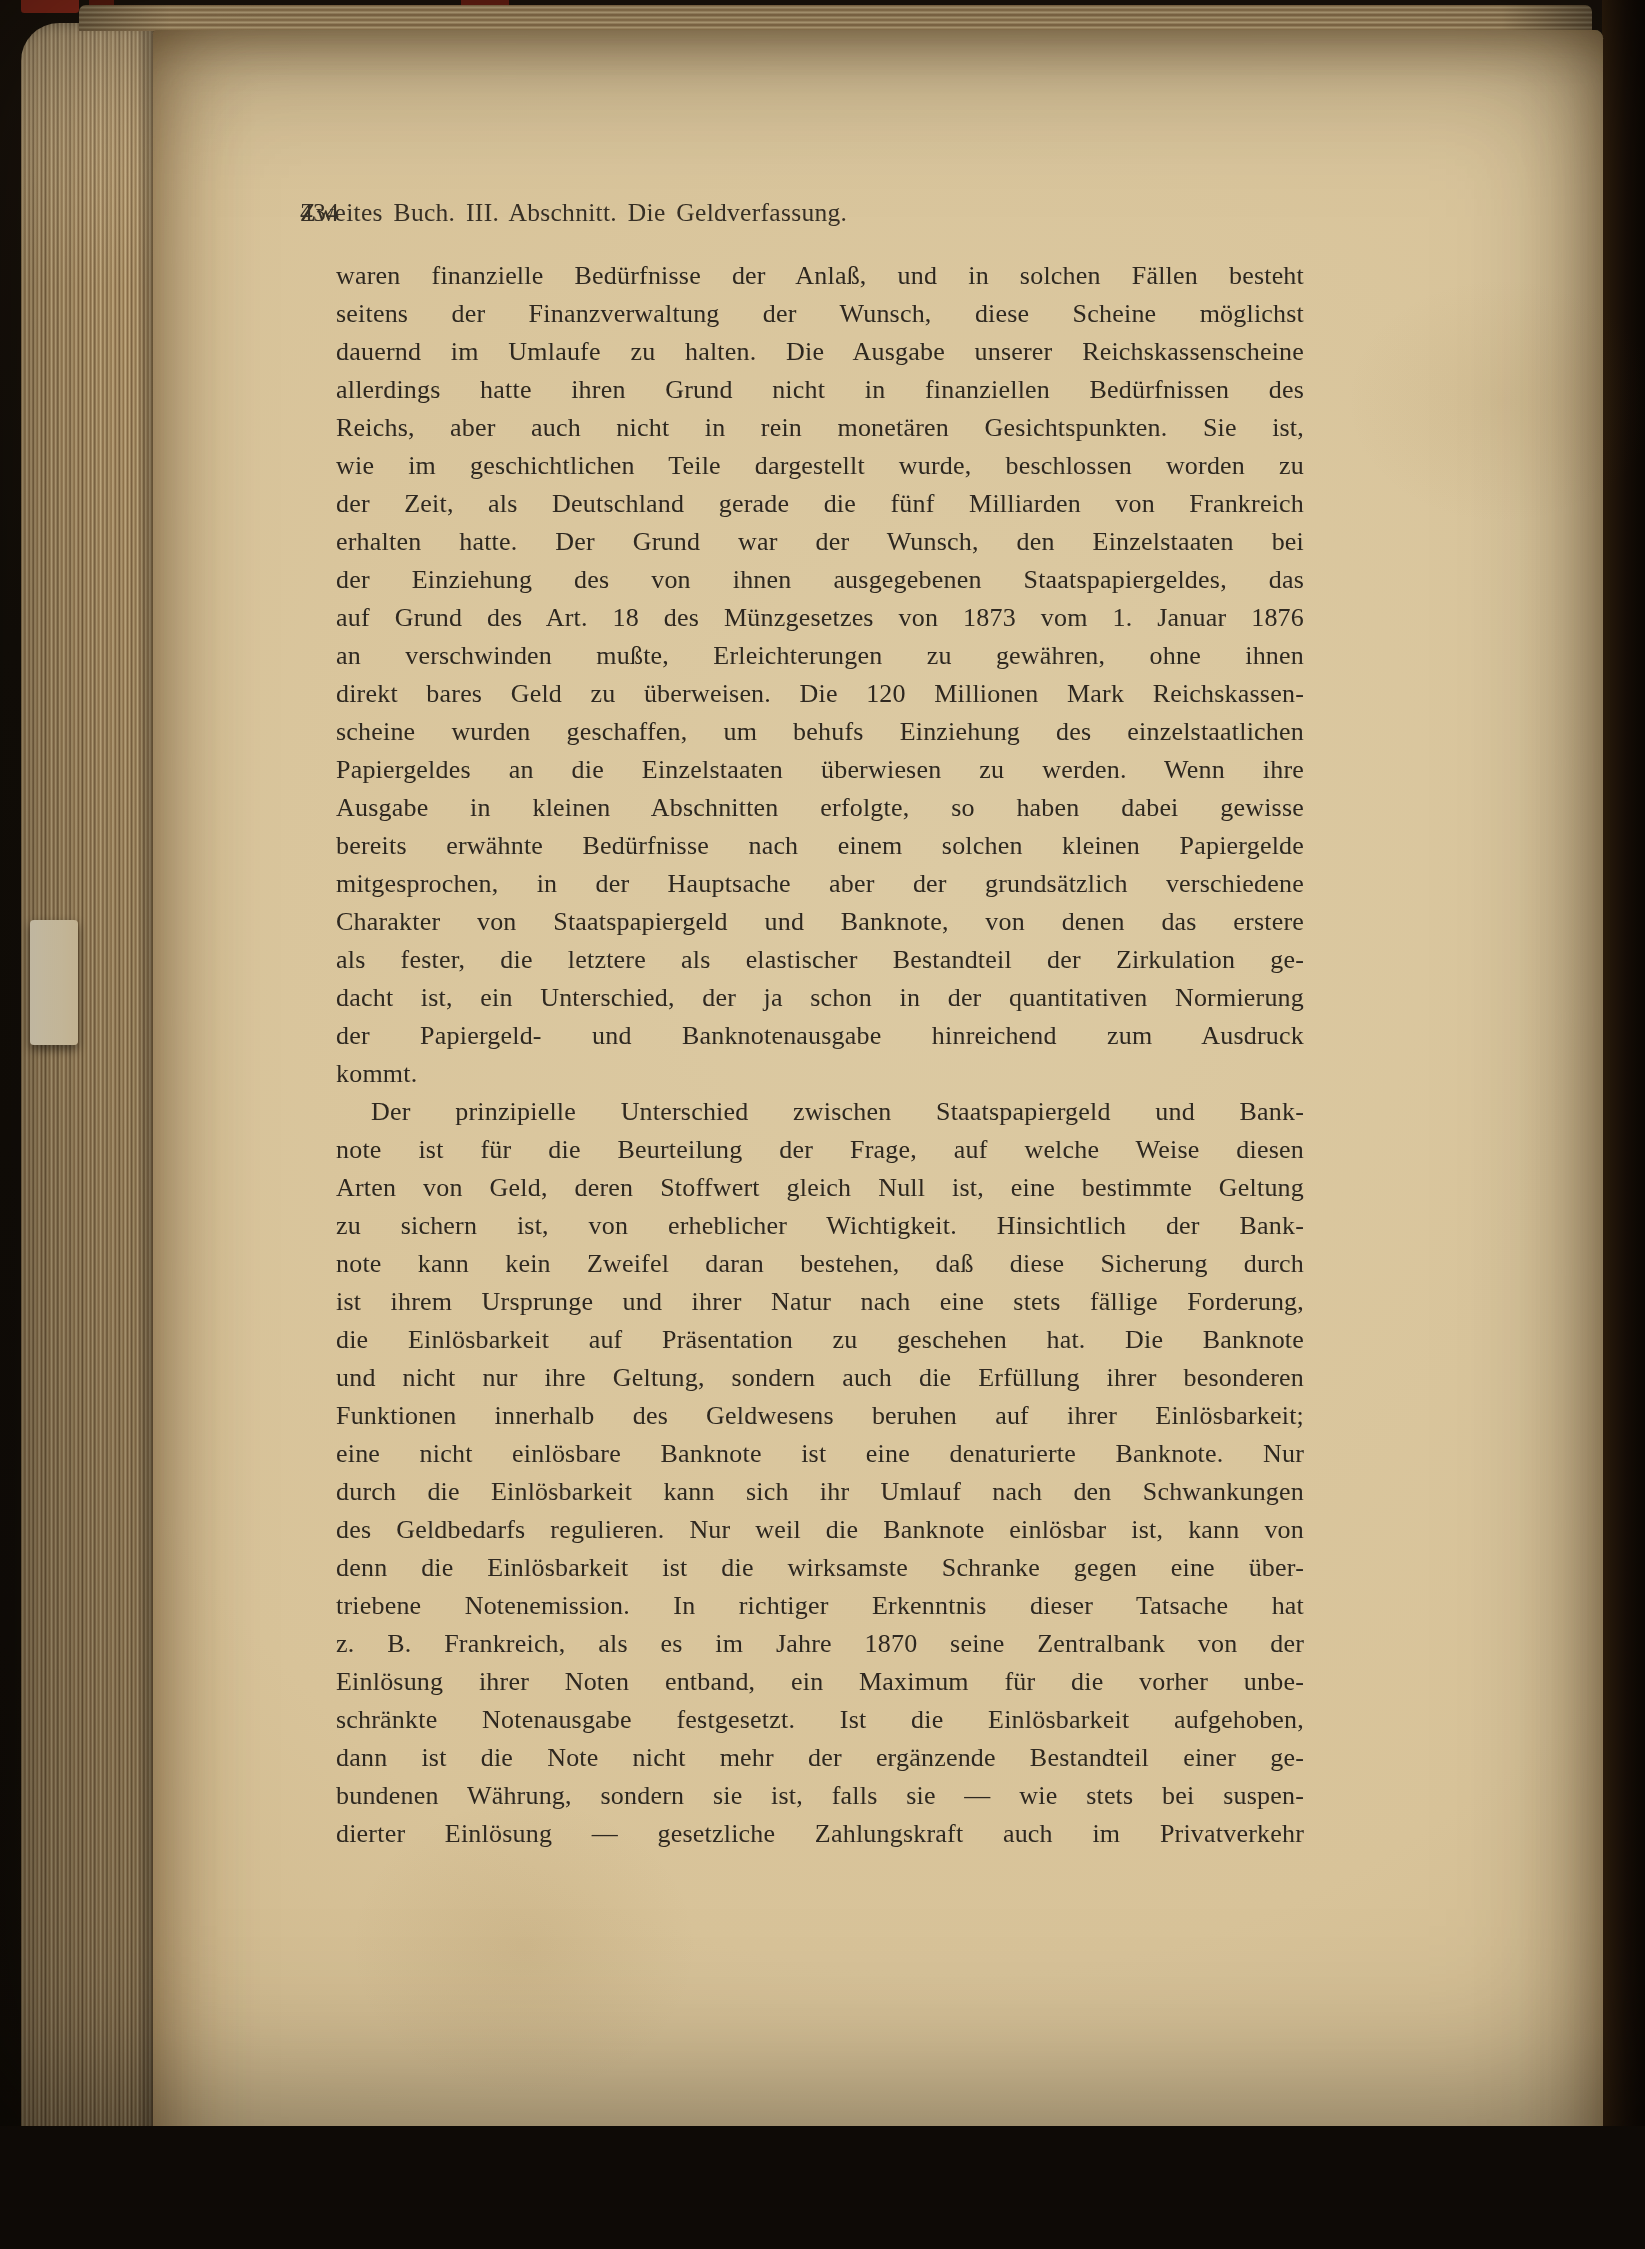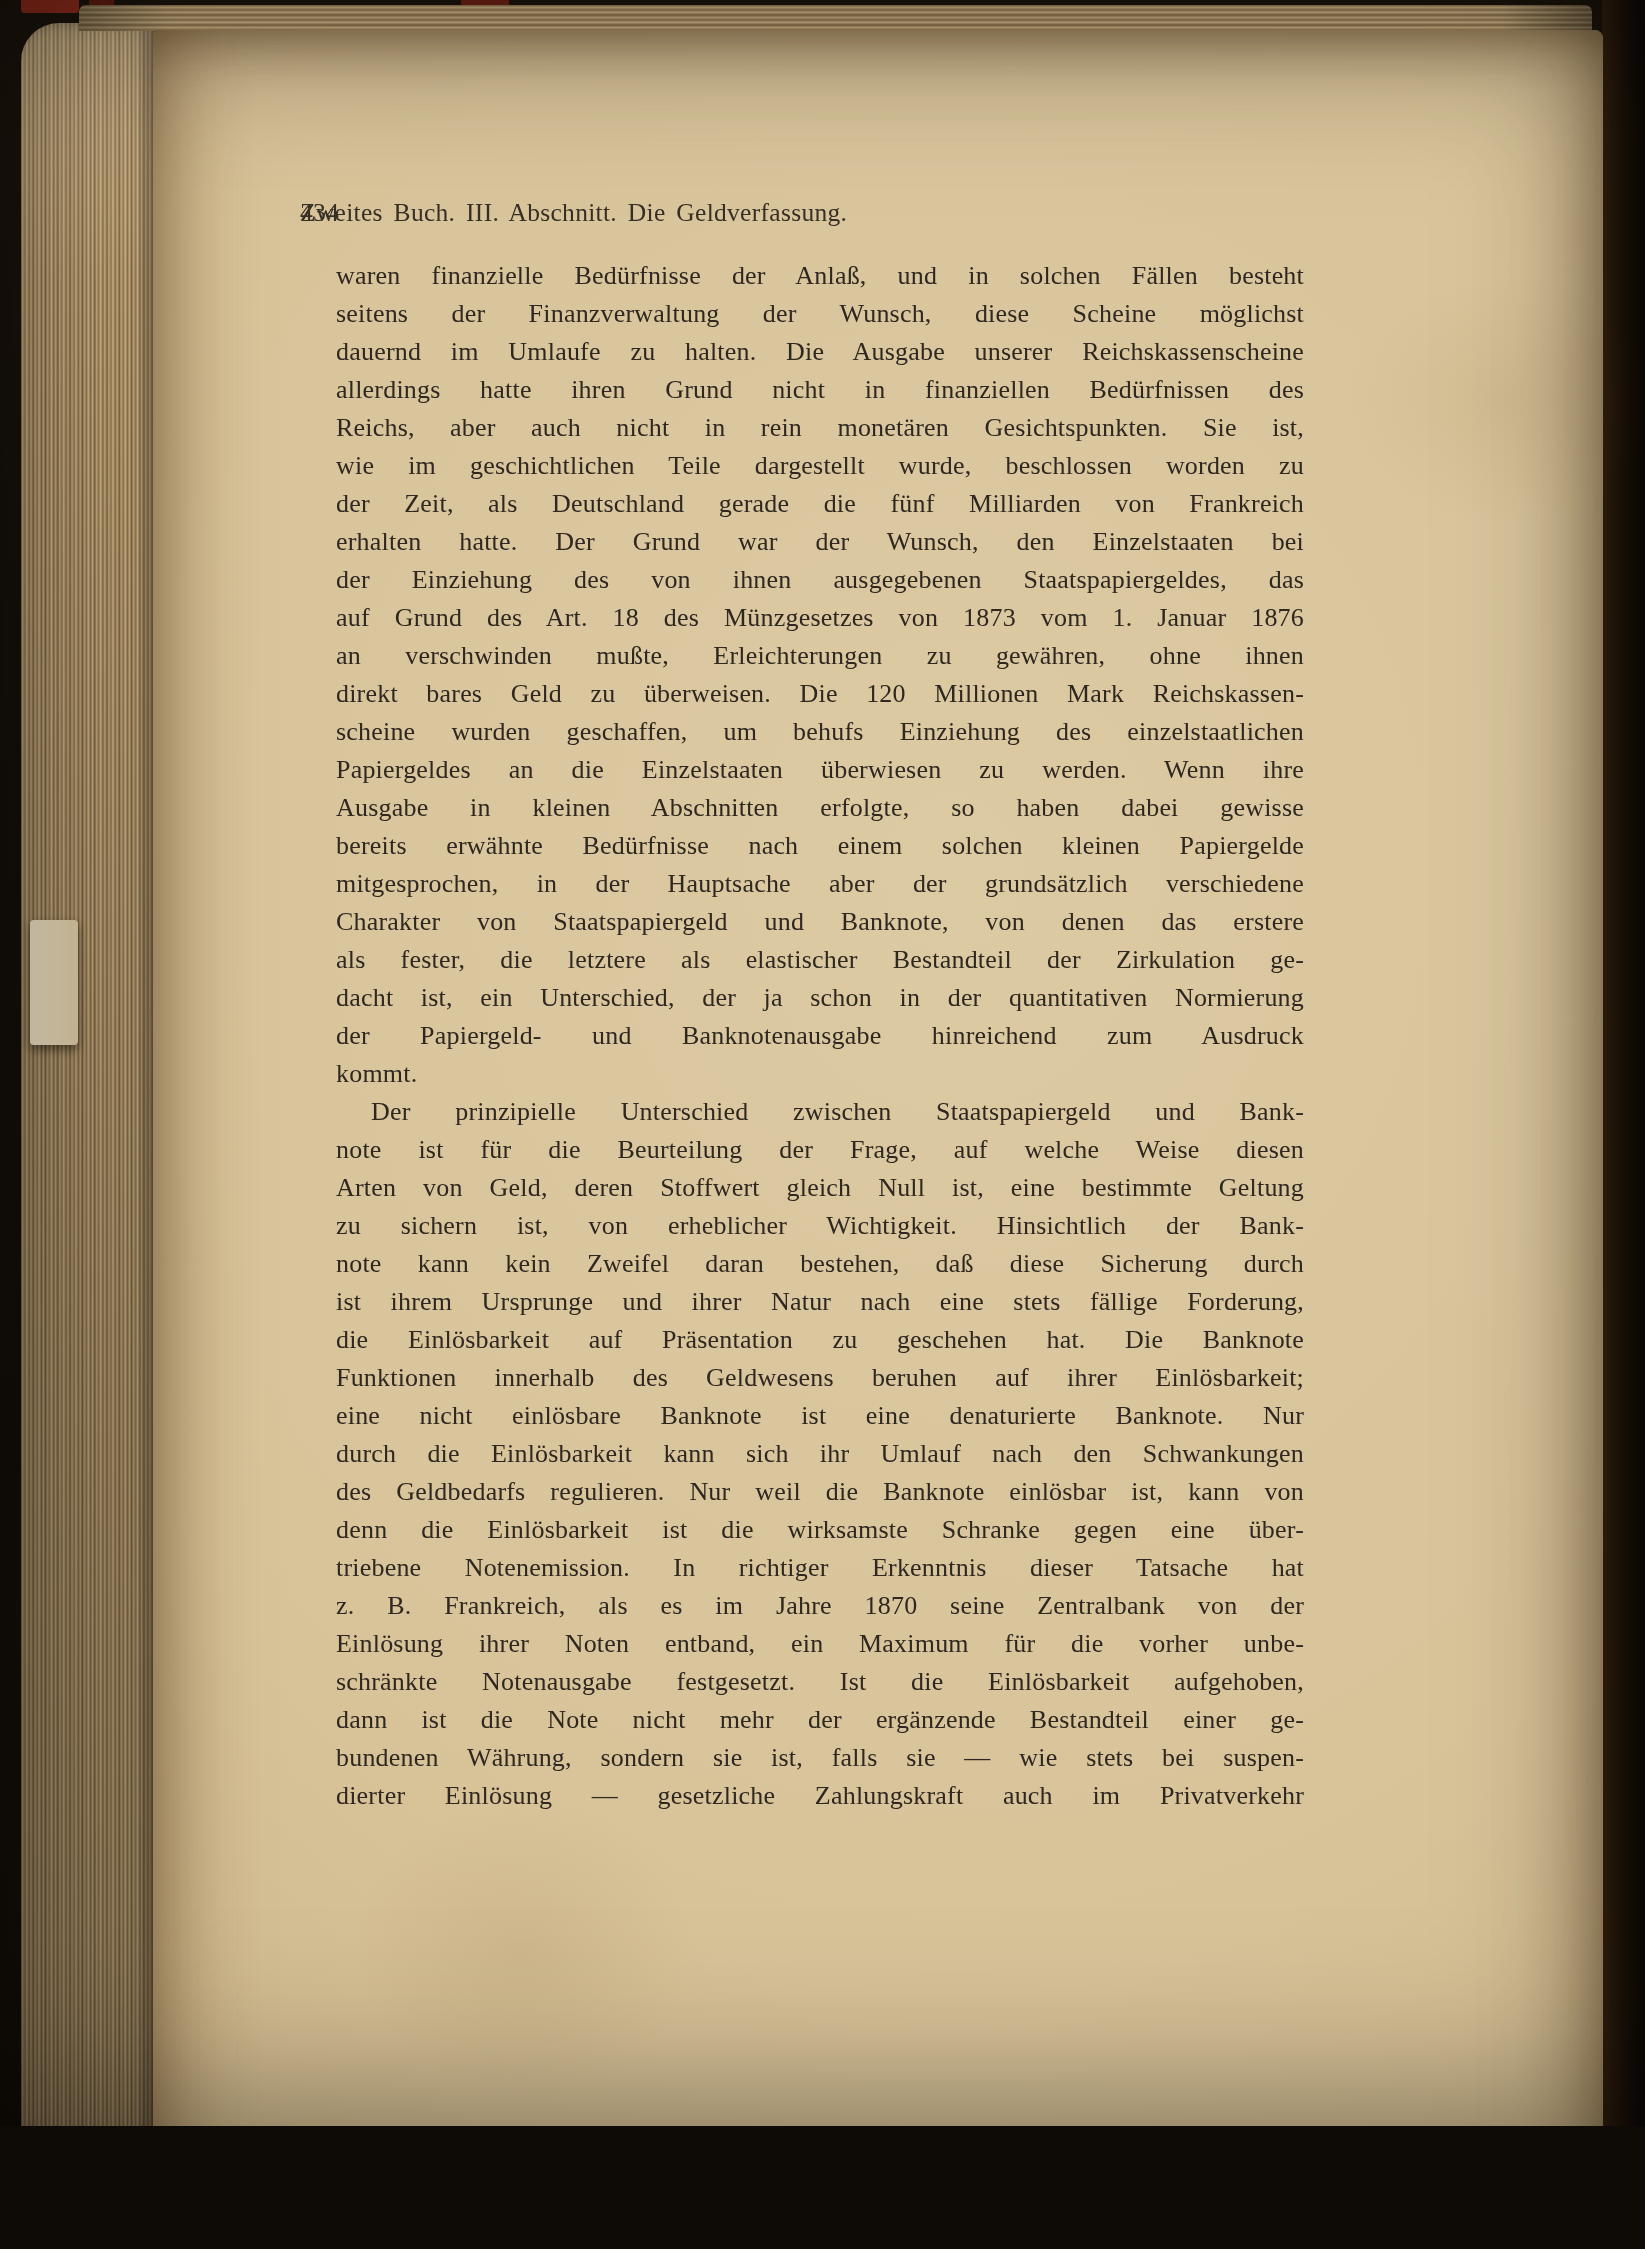--- a/index.html
+++ b/index.html
@@ -135,20 +135,21 @@
         <div class="text-line">kommt.</div>
       </div>
     <div class="para indent">
         <div class="text-line">Der prinzipielle Unterschied zwischen Staatspapiergeld und Bank-</div>
         <div class="text-line">note ist für die Beurteilung der Frage, auf welche Weise diesen</div>
         <div class="text-line">Arten von Geld, deren Stoffwert gleich Null ist, eine bestimmte Geltung</div>
         <div class="text-line">zu sichern ist, von erheblicher Wichtigkeit. Hinsichtlich der Bank-</div>
         <div class="text-line">note kann kein Zweifel daran bestehen, daß diese Sicherung durch</div>
         <div class="text-line">ist ihrem Ursprunge und ihrer Natur nach eine stets fällige Forderung,</div>
         <div class="text-line">die Einlösbarkeit auf Präsentation zu geschehen hat. Die Banknote</div>
+        <div class="text-line">und nicht nur ihre Geltung, sondern auch die Erfüllung ihrer besonderen</div>
         <div class="text-line">Funktionen innerhalb des Geldwesens beruhen auf ihrer Einlösbarkeit;</div>
         <div class="text-line">eine nicht einlösbare Banknote ist eine denaturierte Banknote. Nur</div>
         <div class="text-line">durch die Einlösbarkeit kann sich ihr Umlauf nach den Schwankungen</div>
         <div class="text-line">des Geldbedarfs regulieren. Nur weil die Banknote einlösbar ist, kann von</div>
         <div class="text-line">denn die Einlösbarkeit ist die wirksamste Schranke gegen eine über-</div>
         <div class="text-line">triebene Notenemission. In richtiger Erkenntnis dieser Tatsache hat</div>
         <div class="text-line">z. B. Frankreich, als es im Jahre 1870 seine Zentralbank von der</div>
         <div class="text-line">Einlösung ihrer Noten entband, ein Maximum für die vorher unbe-</div>
         <div class="text-line">schränkte Notenausgabe festgesetzt. Ist die Einlösbarkeit aufgehoben,</div>
         <div class="text-line">dann ist die Note nicht mehr der ergänzende Bestandteil einer ge-</div>

